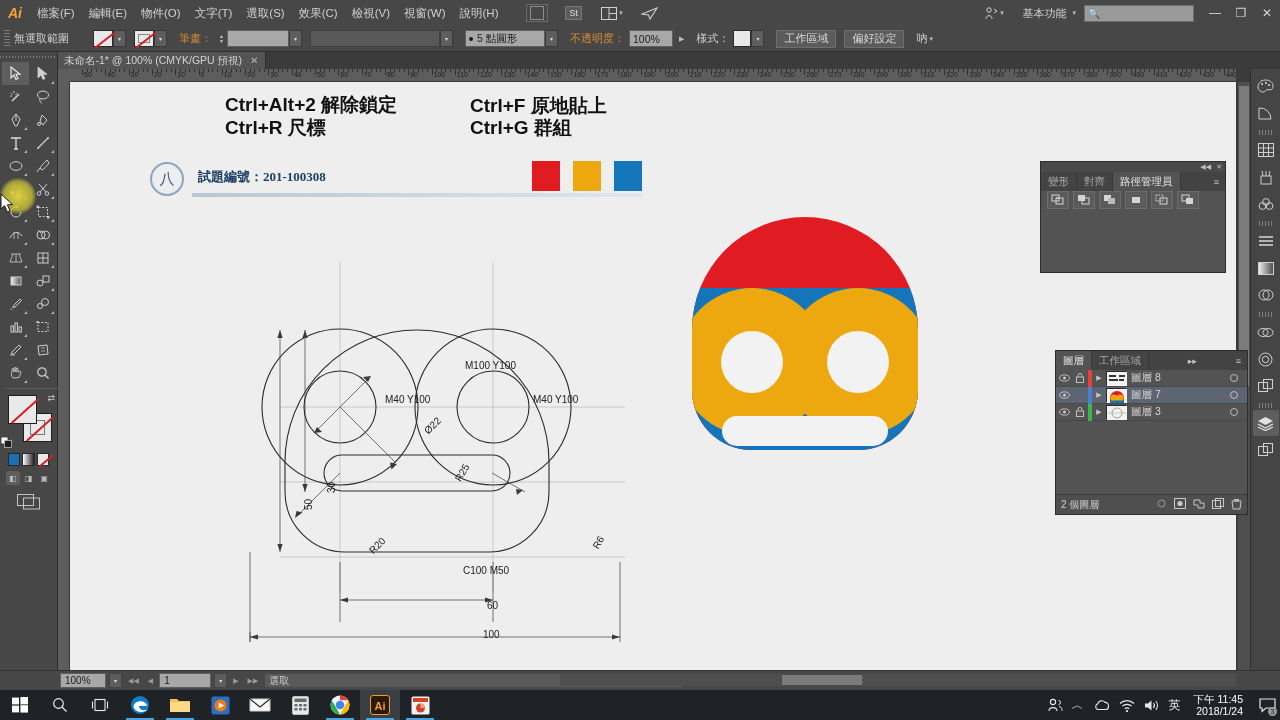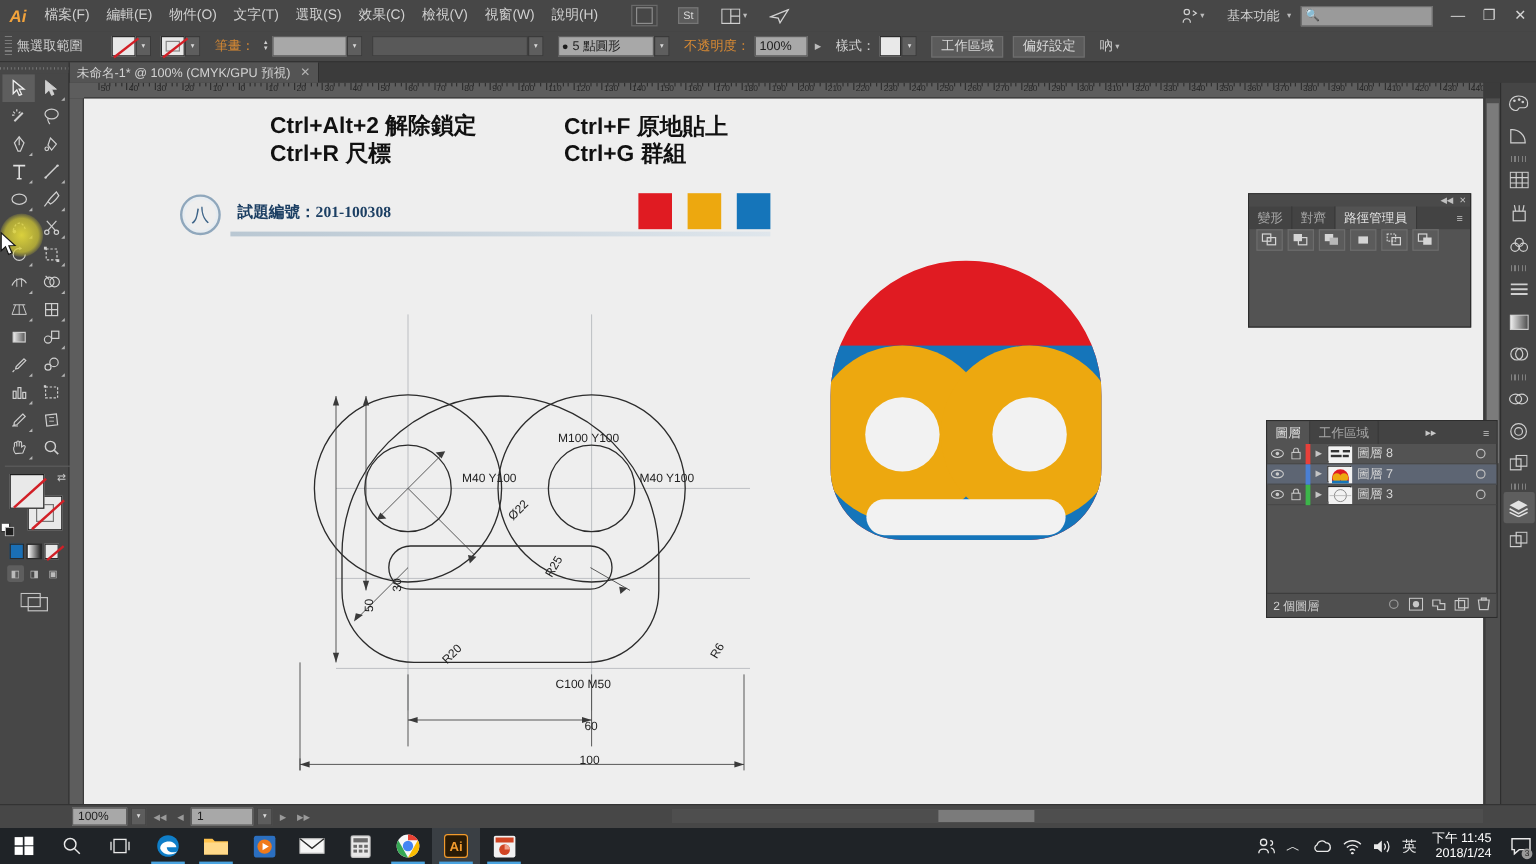--- a/index.html
+++ b/index.html
@@ -1361,20 +1361,21 @@
 
   <div class="statusbar">
     <div class="sb-field" style="width:46px">100%</div>
     <div class="sb-dd">▾</div>
     <div class="sb-nav">◀◀</div>
     <div class="sb-nav">◀</div>
     <div class="sb-field" style="width:52px">1</div>
     <div class="sb-dd">▾</div>
     <div class="sb-nav">▶</div>
     <div class="sb-nav">▶▶</div>
+    <div class="sb-status">選取</div>
   </div>
   <div class="sb-scrollh">
     <div class="sb-thumb"></div>
   </div>
 
   <div class="highlight-blob"></div>
   <div class="cursor">
     <svg width="16" height="22" viewBox="0 0 16 22">
         <path d="M1 1 L1 16 L4.6 12.6 L7.2 19 L10 17.8 L7.4 11.8 L12.5 11.6 Z" fill="#ffffff" stroke="#1a1a1a" stroke-width="1"></path>
       </svg>

